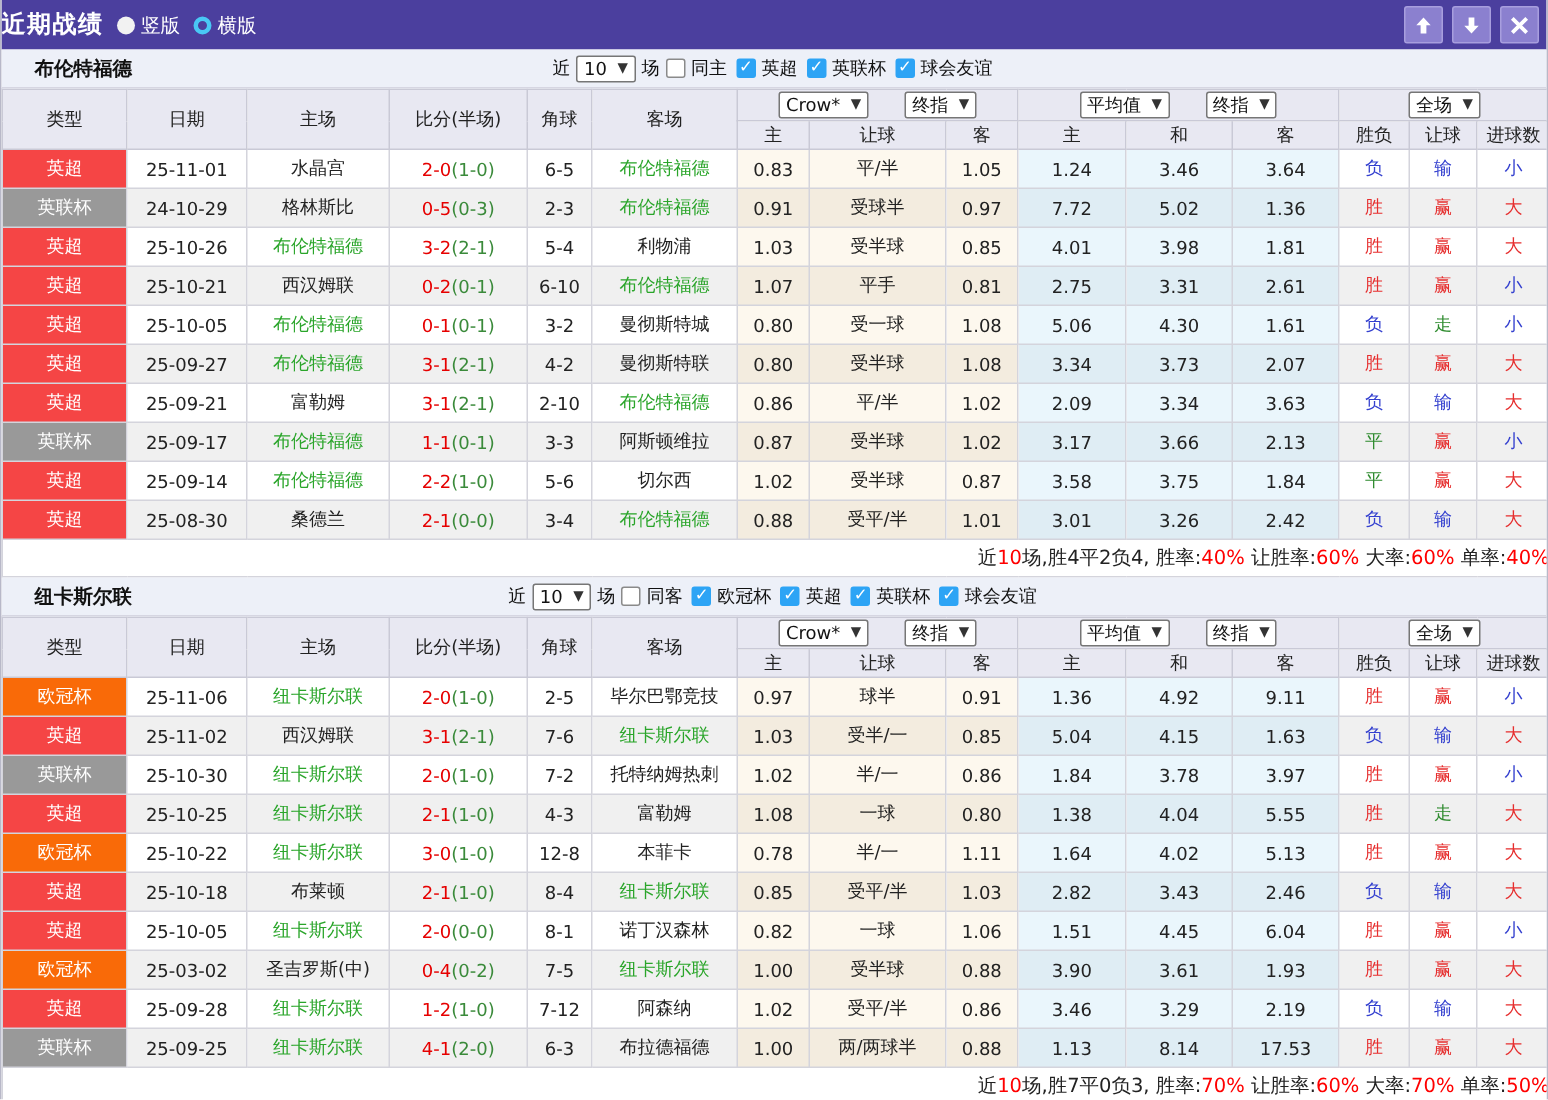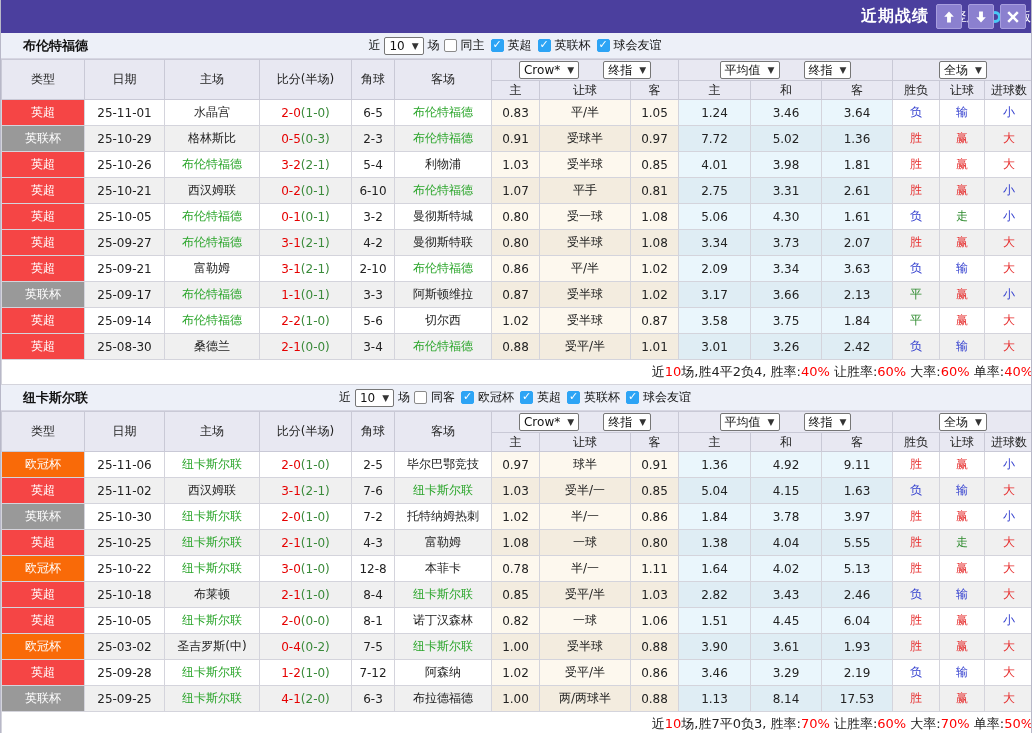--- a/index.html
+++ b/index.html
@@ -22,21 +22,21 @@
     --avg-bg:#eaf6fc;
     --avg-bg-even:#dfedf4;
     --sectionbar-bg:#edf0f8;
     --summary-red:#ff0000;
   }
   *{margin:0;padding:0;box-sizing:border-box;}
   body{font-family:"DejaVu Sans","Liberation Sans",sans-serif;background:#fff;width:1032px;}
   .window{width:1032px;height:733px;border-left:1px solid #b8b8c8;border-right:1px solid #b8b8c8;overflow:hidden;background:#fff;}
   
   .titlebar{height:33px;background:var(--titlebar-bg);display:flex;align-items:center;position:relative;color:#fff;}
-  .title-group{flex:1;display:flex;align-items:center;justify-content:flex-end;gap:9px;}
+  .title-group{flex:1;display:flex;align-items:center;justify-content:flex-start;gap:9px;}
   .page-title{font-size:16px;font-weight:bold;letter-spacing:1px;}
   .radio-opt{display:inline-flex;align-items:center;gap:4px;font-size:13px;cursor:pointer;}
   .radio-dot{width:12px;height:12px;border-radius:50%;background:#f2f2f2;display:inline-block;}
   .radio-ring{width:12px;height:12px;border-radius:50%;border:3px solid #49c8f5;background:transparent;display:inline-block;}
   .win-buttons{position:absolute;right:5px;top:4px;display:flex;gap:6px;}
   .win-btn{width:26px;height:25px;background:var(--btn-bg);border:1px solid var(--btn-border);border-radius:2px;display:flex;align-items:center;justify-content:center;cursor:pointer;padding:0;}
   .win-btn svg{display:block;}
   
   .section-bar{height:26px;background:var(--sectionbar-bg);display:flex;align-items:center;position:relative;border-bottom:1px solid #d6d6e2;}
   .team-name{position:absolute;left:22px;font-size:13px;font-weight:bold;color:#111;}
@@ -218,21 +218,21 @@
               <td class="crow">1.05</td>
               <td class="avg">1.24</td>
               <td class="avg">3.46</td>
               <td class="avg">3.64</td>
               <td class="res-b">负</td>
               <td class="res-b">输</td>
               <td class="res-b">小</td>
             </tr>
             <tr>
               <td class="badge badge-efl">英联杯</td>
-              <td>25-10-29</td>
+              <td>24-10-29</td>
               <td class="teamcell">格林斯比</td>
               <td><span class="score">0-5</span><span class="half">(0-3)</span></td>
               <td>2-3</td>
               <td class="teamcell is-team">布伦特福德</td>
               <td class="crow">0.91</td>
               <td class="crow">受球半</td>
               <td class="crow">0.97</td>
               <td class="avg">7.72</td>
               <td class="avg">5.02</td>
               <td class="avg">1.36</td>

